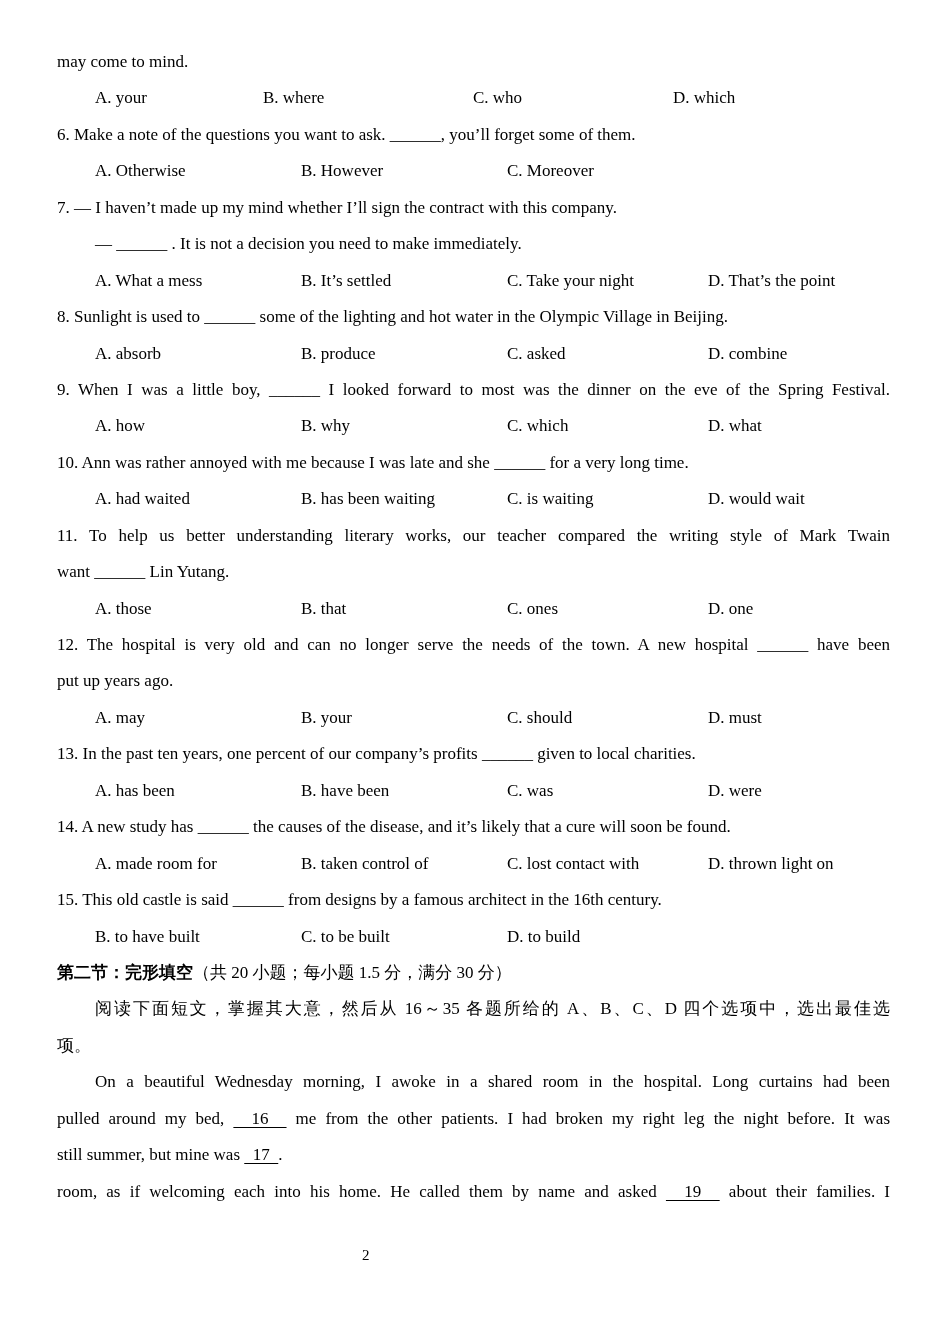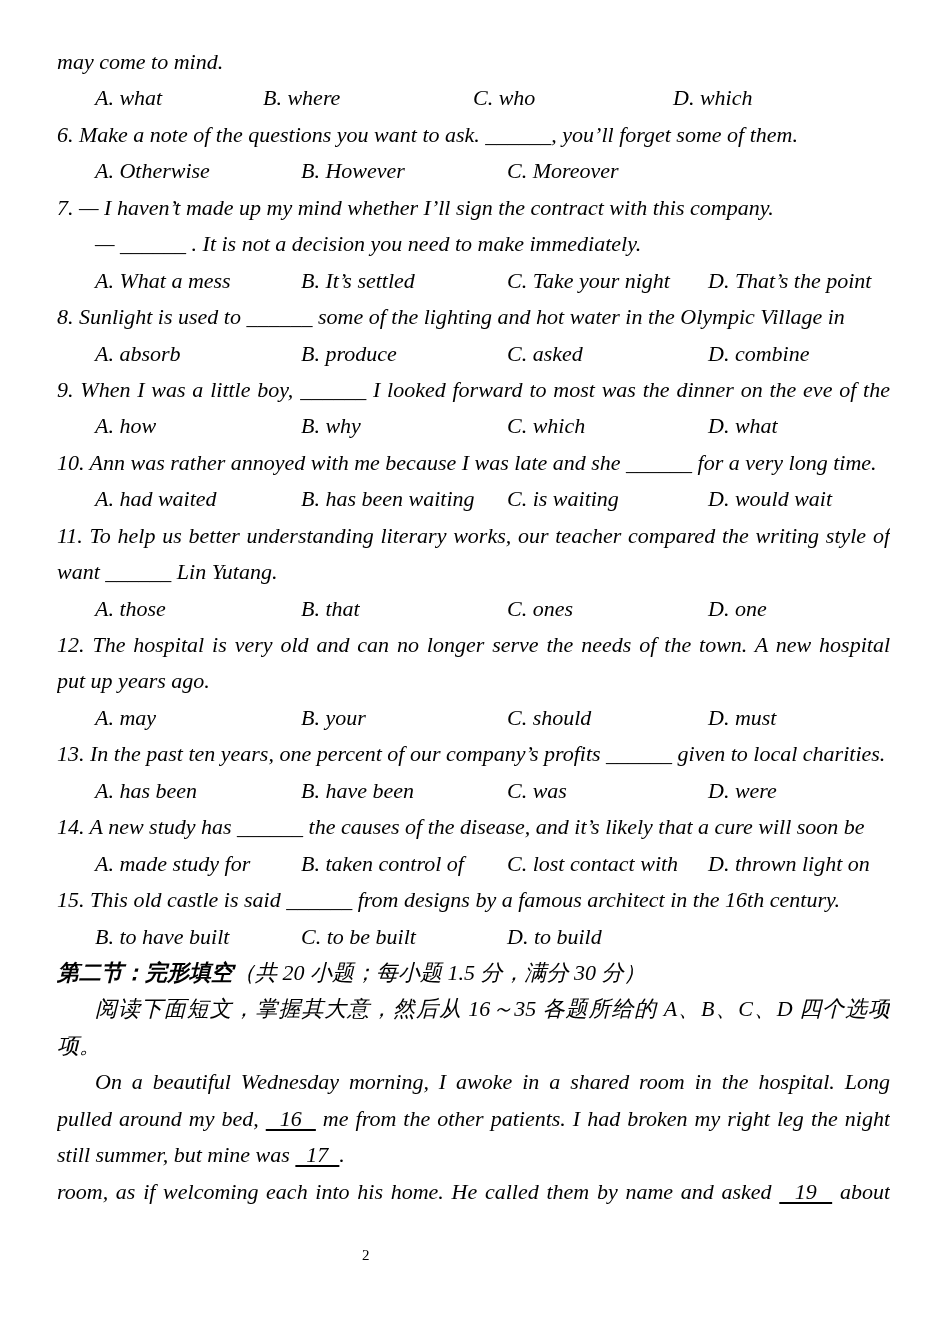--- a/index.html
+++ b/index.html
@@ -12,26 +12,25 @@
     font-family: "Liberation Serif", "DejaVu Serif", serif;
     overflow: hidden;
   }
   .doc {
     position: absolute;
     left: 57px;
     top: 44px;
     width: 833px;
   }
   .line {
-    font-size: 22px;
+    font-size: 17px;
     line-height: 36.45px;
     height: 36.45px;
     white-space: normal;
     overflow: hidden;
-    font-style: italic;
   }
   .indent { text-indent: 38px; }
   .justify { text-align: justify; text-align-last: justify; }
   .options {
     display: grid;
     grid-template-columns: 206px 206px 201px auto;
     padding-left: 38px;
     box-sizing: border-box;
   }
   .options.narrow { grid-template-columns: 168px 210px 200px auto; }
@@ -49,21 +48,21 @@
     line-height: 16px;
   }
 </style>
 </head>
 <body>
 
 <div class="page">
   <div class="doc" id="doc">
       <div class="line"><span>may come to mind.</span></div>
       <div class="line options narrow">
-        <span class="opt">A. what</span>
+        <span class="opt">A. your</span>
         <span class="opt">B. where</span>
         <span class="opt">C. who</span>
         <span class="opt">D. which</span>
       </div>
       <div class="line"><span>6. Make a note of the questions you want to ask. ______, you’ll forget some of them.</span></div>
       <div class="line options">
         <span class="opt">A. Otherwise</span>
         <span class="opt">B. However</span>
         <span class="opt">C. Moreover</span>
       </div>
@@ -114,21 +113,21 @@
       </div>
       <div class="line"><span>13. In the past ten years, one percent of our company’s profits ______ given to local charities.</span></div>
       <div class="line options">
         <span class="opt">A. has been</span>
         <span class="opt">B. have been</span>
         <span class="opt">C. was</span>
         <span class="opt">D. were</span>
       </div>
       <div class="line"><span>14. A new study has ______ the causes of the disease, and it’s likely that a cure will soon be found.</span></div>
       <div class="line options">
-        <span class="opt">A. made study for</span>
+        <span class="opt">A. made room for</span>
         <span class="opt">B. taken control of</span>
         <span class="opt">C. lost contact with</span>
         <span class="opt">D. thrown light on</span>
       </div>
       <div class="line"><span>15. This old castle is said ______ from designs by a famous architect in the 16th century.</span></div>
       <div class="line options">
         <span class="opt">B. to have built</span>
         <span class="opt">C. to be built</span>
         <span class="opt">D. to build</span>
       </div>

